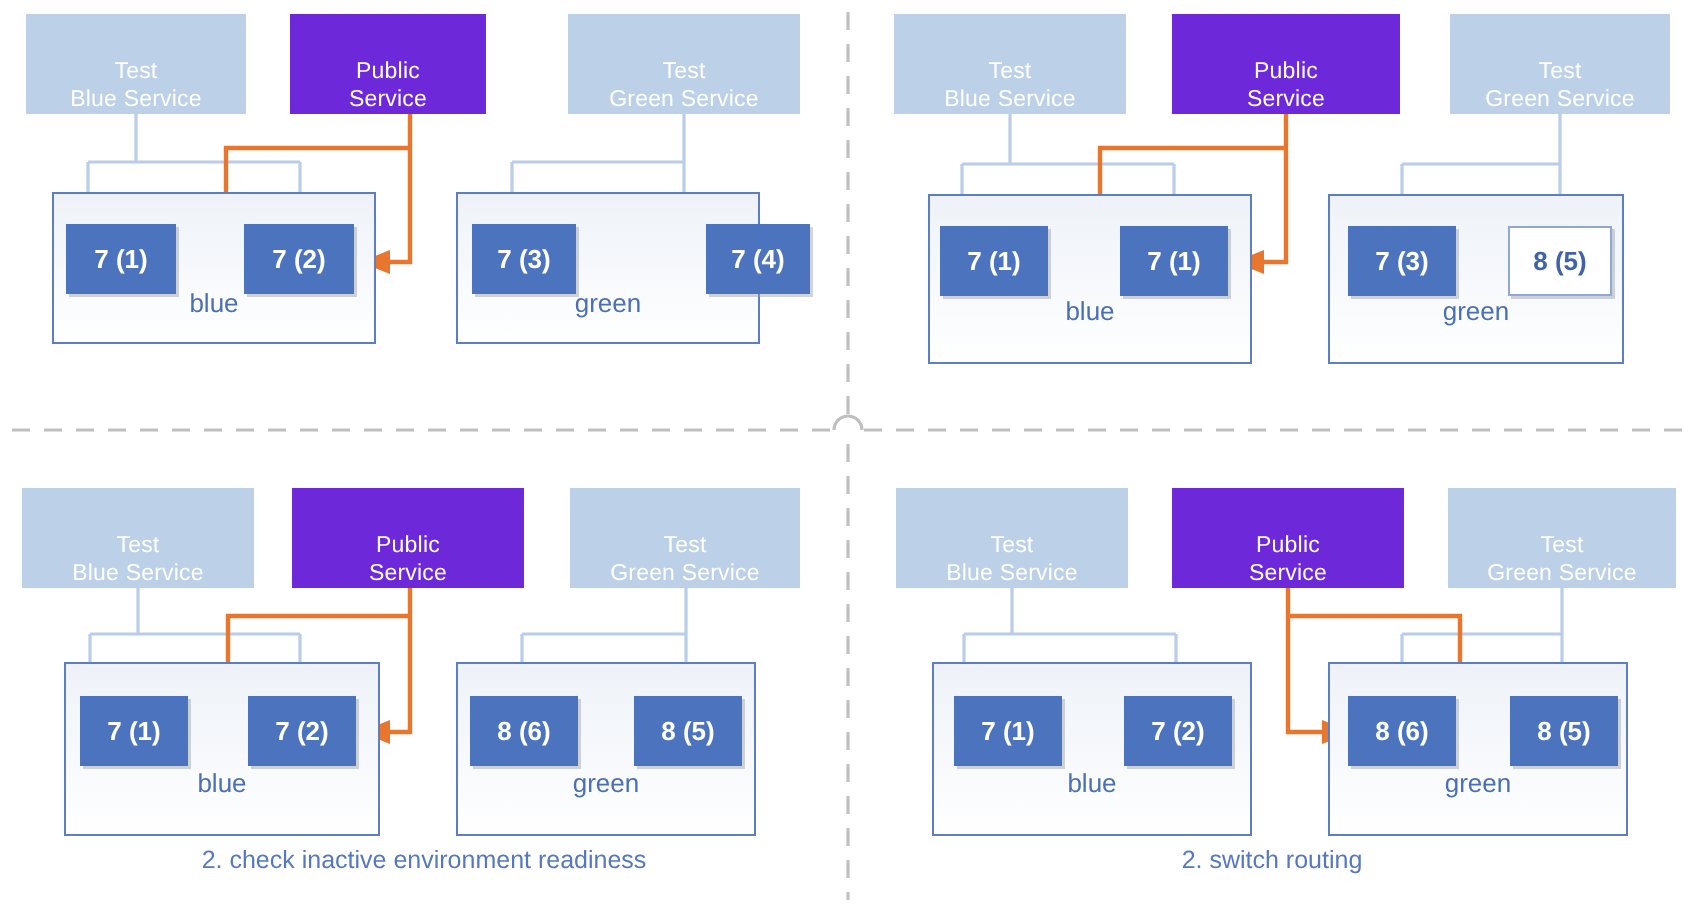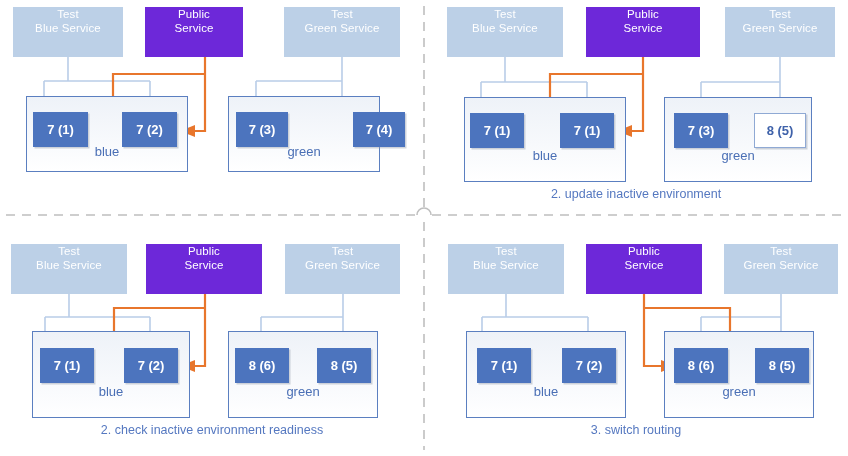--- a/index.html
+++ b/index.html
@@ -8,21 +8,21 @@
     width:848px;height:456px;background:#ffffff;
     font-family:"Liberation Sans","DejaVu Sans",sans-serif;
     overflow:hidden;position:relative;
   }
   #canvas{position:absolute;left:0;top:0;width:848px;height:456px;}
   .quad{position:absolute;width:424px;height:228px;}
   .q1{left:0;top:0}.q2{left:424px;top:0}.q3{left:0;top:228px}.q4{left:424px;top:228px}
 
   
   .svc{
-    position:absolute;display:flex;align-items:flex-start;justify-content:center;
+    position:absolute;display:flex;align-items:flex-end;justify-content:center;
     text-align:center;color:#ffffff;font-size:11.5px;line-height:14px;
     box-sizing:border-box;letter-spacing:.1px;
   }
   .svc.test{background:#bcd0e7;}
   .svc.public{background:#6d28d9;}
 
   
   .env{
     position:absolute;box-sizing:border-box;
     border:1px solid #5b7fc0;
@@ -152,21 +152,20 @@
     </div>
     <div class="inst filled" style="left:46px;top:113px;width:54px;height:35px;">7 (1)</div>
     <div class="inst filled" style="left:136px;top:113px;width:54px;height:35px;">7 (1)</div>
 
     <div class="env" style="left:240px;top:97px;width:148px;height:85px;">
       <div class="envlabel" style="top:50px;">green</div>
     </div>
     <div class="inst filled" style="left:250px;top:113px;width:54px;height:35px;">7 (3)</div>
     <div class="inst outline" style="left:330px;top:113px;width:52px;height:35px;">8 (5)</div>
 
-    <div class="caption" style="left:0;top:187px;width:424px;">2. update inactive environment</div>
   </div>
 
   <div class="quad q3">
 
     <div class="svc test" style="left:11px;top:16px;width:116px;height:50px;">
       <div>
         <div>Test</div>
         <div>Blue Service</div>
       </div>
     </div>
@@ -254,21 +253,21 @@
     </div>
     <div class="inst filled" style="left:53px;top:120px;width:54px;height:35px;">7 (1)</div>
     <div class="inst filled" style="left:138px;top:120px;width:54px;height:35px;">7 (2)</div>
 
     <div class="env" style="left:240px;top:103px;width:150px;height:87px;">
       <div class="envlabel" style="top:52px;">green</div>
     </div>
     <div class="inst filled" style="left:250px;top:120px;width:54px;height:35px;">8 (6)</div>
     <div class="inst filled" style="left:331px;top:120px;width:54px;height:35px;">8 (5)</div>
 
-    <div class="caption" style="left:0;top:195px;width:424px;">3. switch routing</div>
+    <div class="caption" style="left:0;top:195px;width:424px;">2. switch routing</div>
   </div>
 
   <svg style="position:absolute;left:0;top:0;width:848px;height:456px;">
     <line x1="6" y1="215" x2="416" y2="215" stroke="#bfbfbf" stroke-width="1.6" stroke-dasharray="9 7"></line>
     <line x1="432" y1="215" x2="842" y2="215" stroke="#bfbfbf" stroke-width="1.6" stroke-dasharray="9 7"></line>
     <line x1="424" y1="6" x2="424" y2="208" stroke="#bfbfbf" stroke-width="1.6" stroke-dasharray="9 7"></line>
     <line x1="424" y1="222" x2="424" y2="450" stroke="#bfbfbf" stroke-width="1.6" stroke-dasharray="9 7"></line>
     <path d="M417,215 A7,7 0 0 1 431,215" fill="none" stroke="#bfbfbf" stroke-width="1.6"></path>
   </svg>
 

